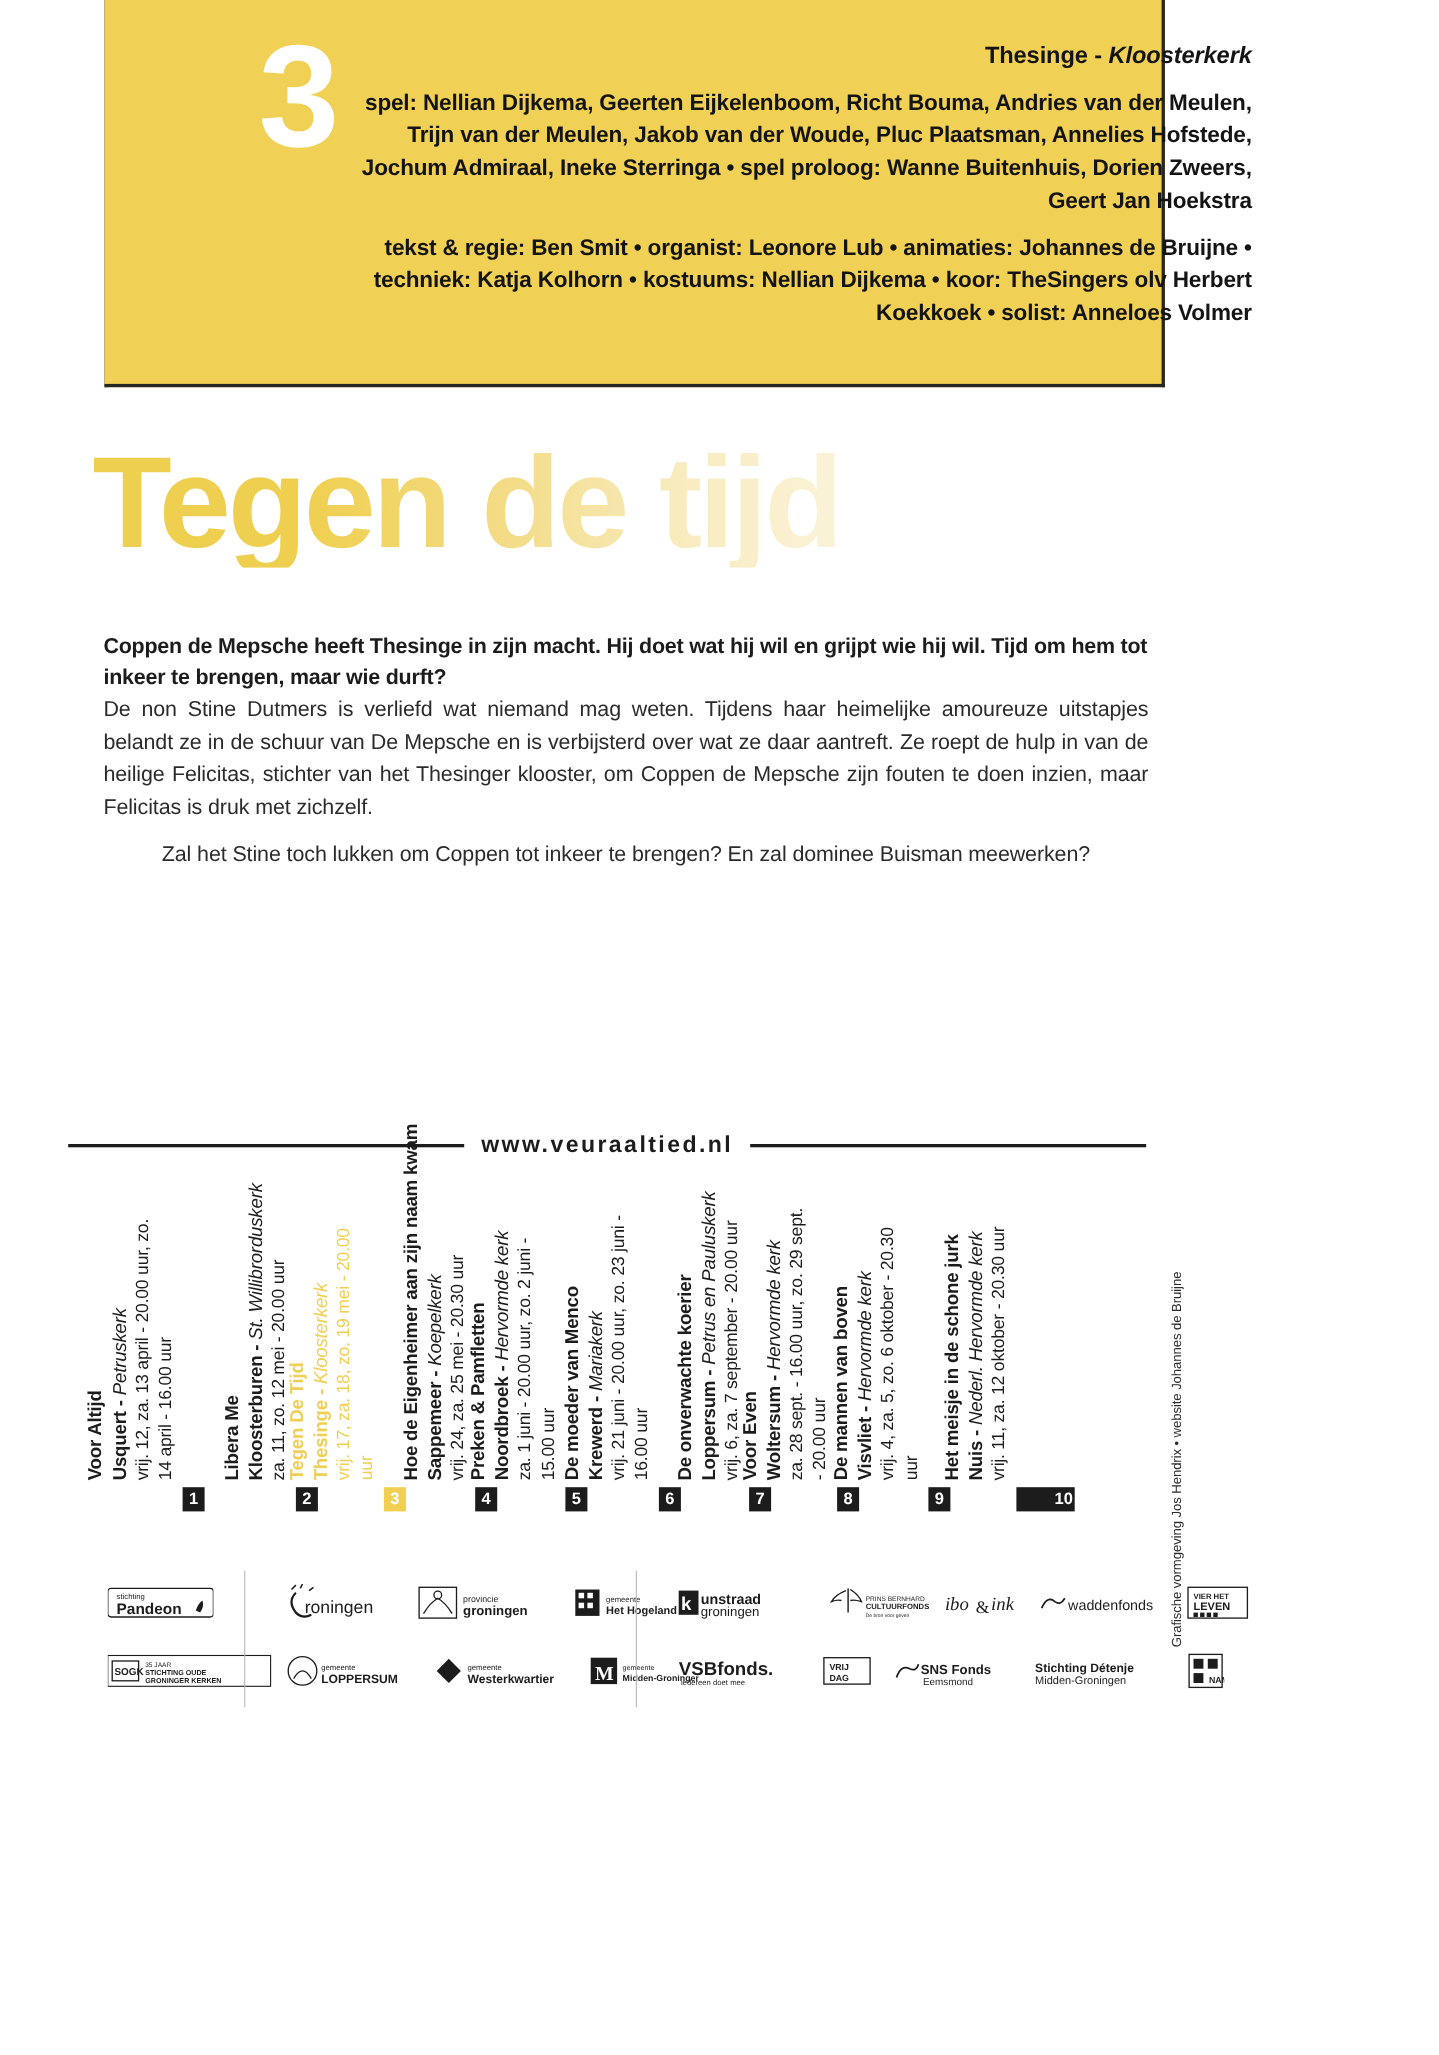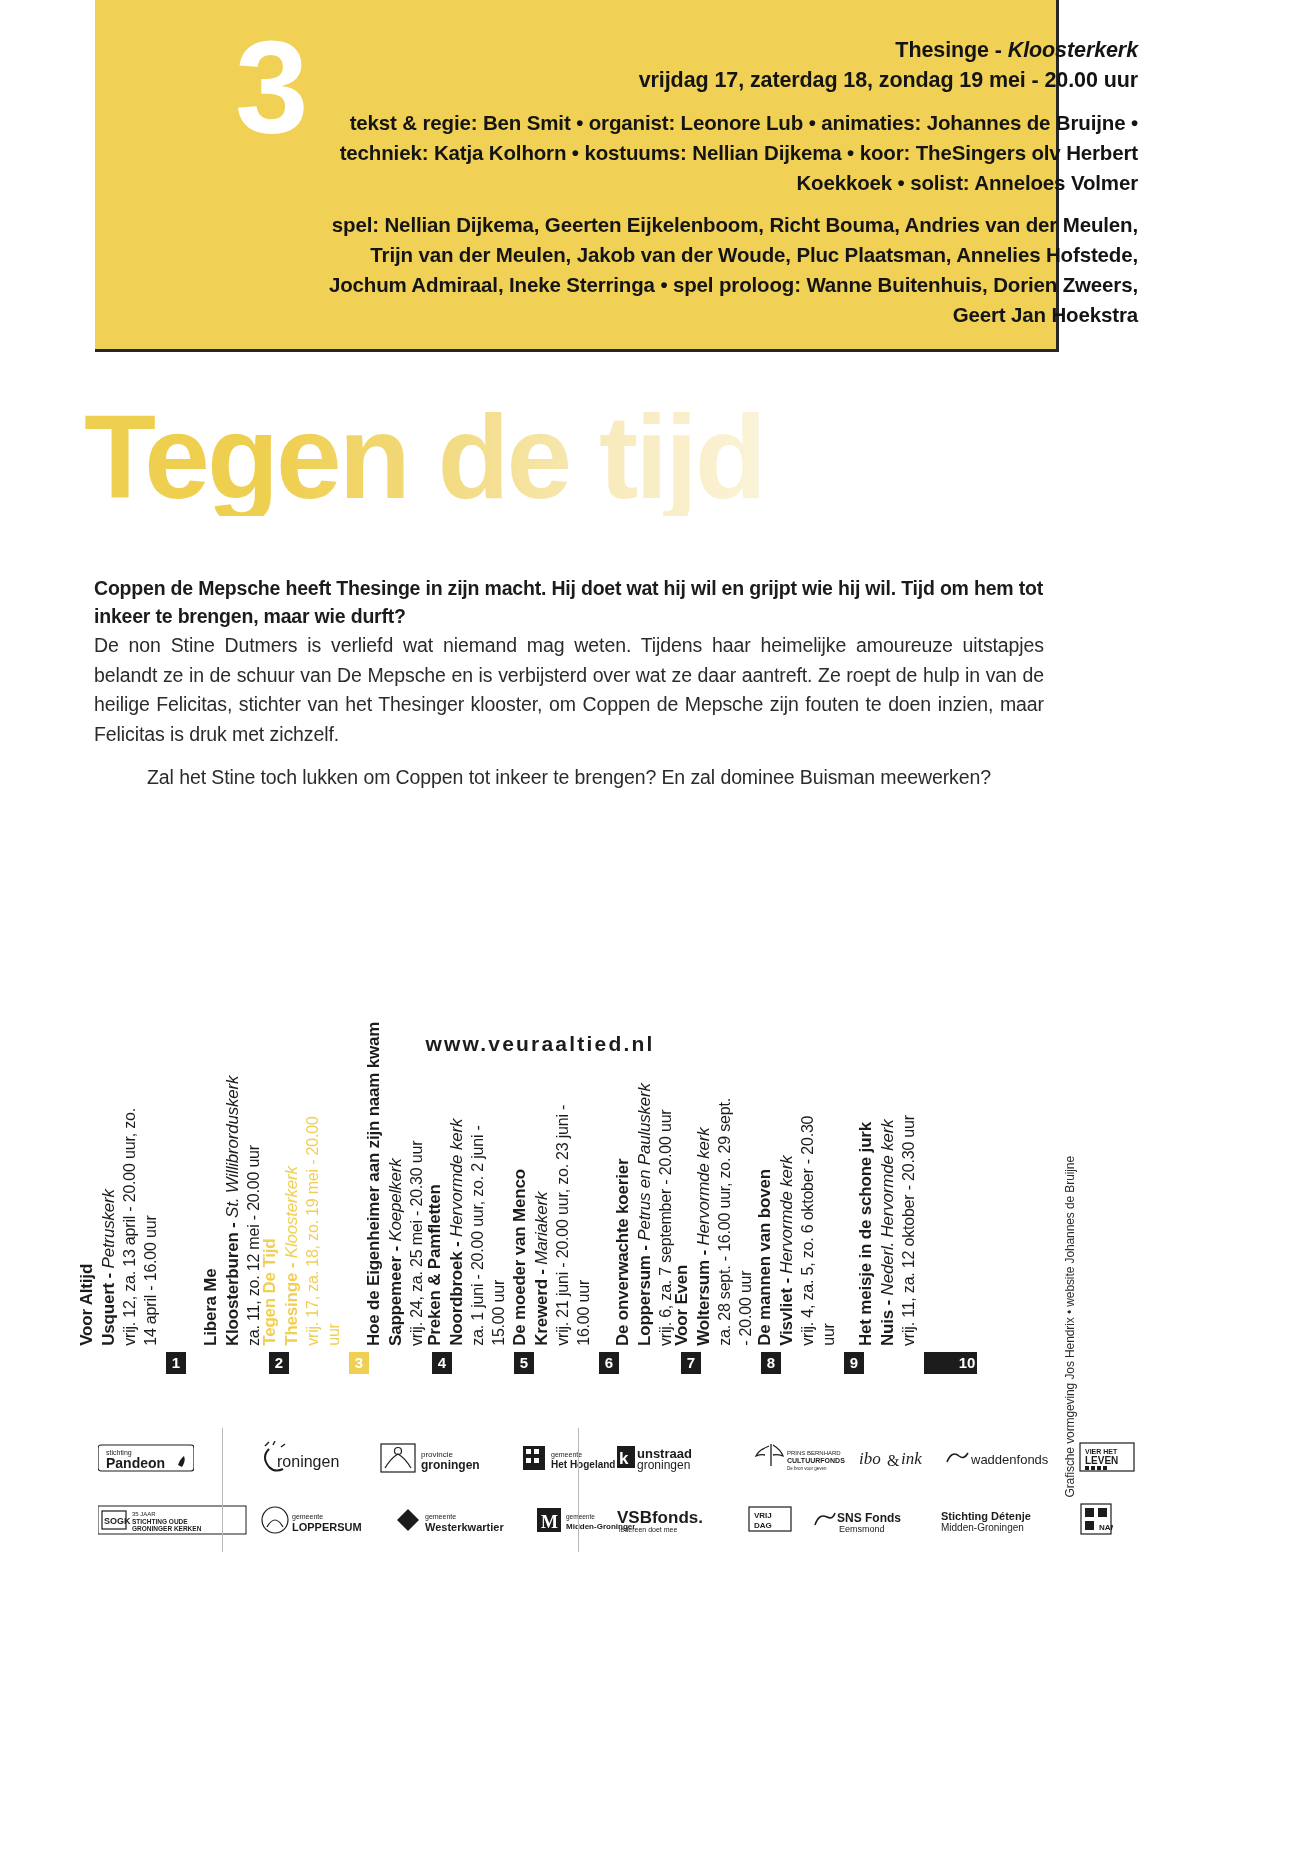--- a/index.html
+++ b/index.html
@@ -114,27 +114,26 @@
     color: #2b2b2b;
     text-align: justify;
     letter-spacing: -0.1px;
   }
   #para1 { top: 631px; }
   #para2 { top: 763px; text-align: center; }
 
   
   #url-row {
     position: absolute;
-    left: 50px;
+    left: 62px;
     top: 1029px;
     width: 980px;
     display: flex;
     align-items: center;
-    gap: 0;
-    flex-direction: column;
+    gap: 15px;
   }
   #url-row .rule {
     flex: 1 1 auto;
     height: 3px;
     background: #1c1c1c;
   }
   #url-text {
     font-size: 21px;
     font-weight: bold;
     letter-spacing: 2.2px;
@@ -252,23 +251,22 @@
   }
 </style>
 </head>
 <body>
 
 <div id="yellow-block-leftline"></div>
 <div id="yellow-block">
   <div id="big-number">3</div>
   <div id="yb-text">
     <div class="yb-head"><span>Thesinge</span><span> - </span><span class="ital">Kloosterkerk</span></div>
-    <div class="yb-sub">vrijdag 17, zaterdag 18, zondag 19 mei - 20.00 uur</div>
+    <div class="yb-para">spel: Nellian Dijkema, Geerten Eijkelenboom, Richt Bouma, Andries van der Meulen, Trijn van der Meulen, Jakob van der Woude, Pluc Plaatsman, Annelies Hofstede, Jochum Admiraal, Ineke Sterringa • spel proloog: Wanne Buitenhuis, Dorien Zweers, Geert Jan Hoekstra</div>
     <div class="yb-para">tekst &amp; regie: Ben Smit • organist: Leonore Lub • animaties: Johannes de Bruijne • techniek: Katja Kolhorn • kostuums: Nellian Dijkema • koor: TheSingers olv Herbert Koekkoek • solist: Anneloes Volmer</div>
-    <div class="yb-para">spel: Nellian Dijkema, Geerten Eijkelenboom, Richt Bouma, Andries van der Meulen, Trijn van der Meulen, Jakob van der Woude, Pluc Plaatsman, Annelies Hofstede, Jochum Admiraal, Ineke Sterringa • spel proloog: Wanne Buitenhuis, Dorien Zweers, Geert Jan Hoekstra</div>
   </div>
 </div>
 
 <div id="title">Tegen de tijd</div>
 
 <div id="intro">Coppen de Mepsche heeft Thesinge in zijn macht. Hij doet wat hij wil en grijpt wie hij wil. Tijd om hem tot inkeer te brengen, maar wie durft?</div>
 <div class="para" id="para1">De non Stine Dutmers is verliefd wat niemand mag weten. Tijdens haar heimelijke amoureuze uitstapjes belandt ze in de schuur van De Mepsche en is verbijsterd over wat ze daar aantreft. Ze roept de hulp in van de heilige Felicitas, stichter van het Thesinger klooster, om Coppen de Mepsche zijn fouten te doen inzien, maar Felicitas is druk met zichzelf.</div>
 <div class="para" id="para2">Zal het Stine toch lukken om Coppen tot inkeer te brengen? En zal dominee Buisman meewerken?</div>
 
 <div id="url-row">

